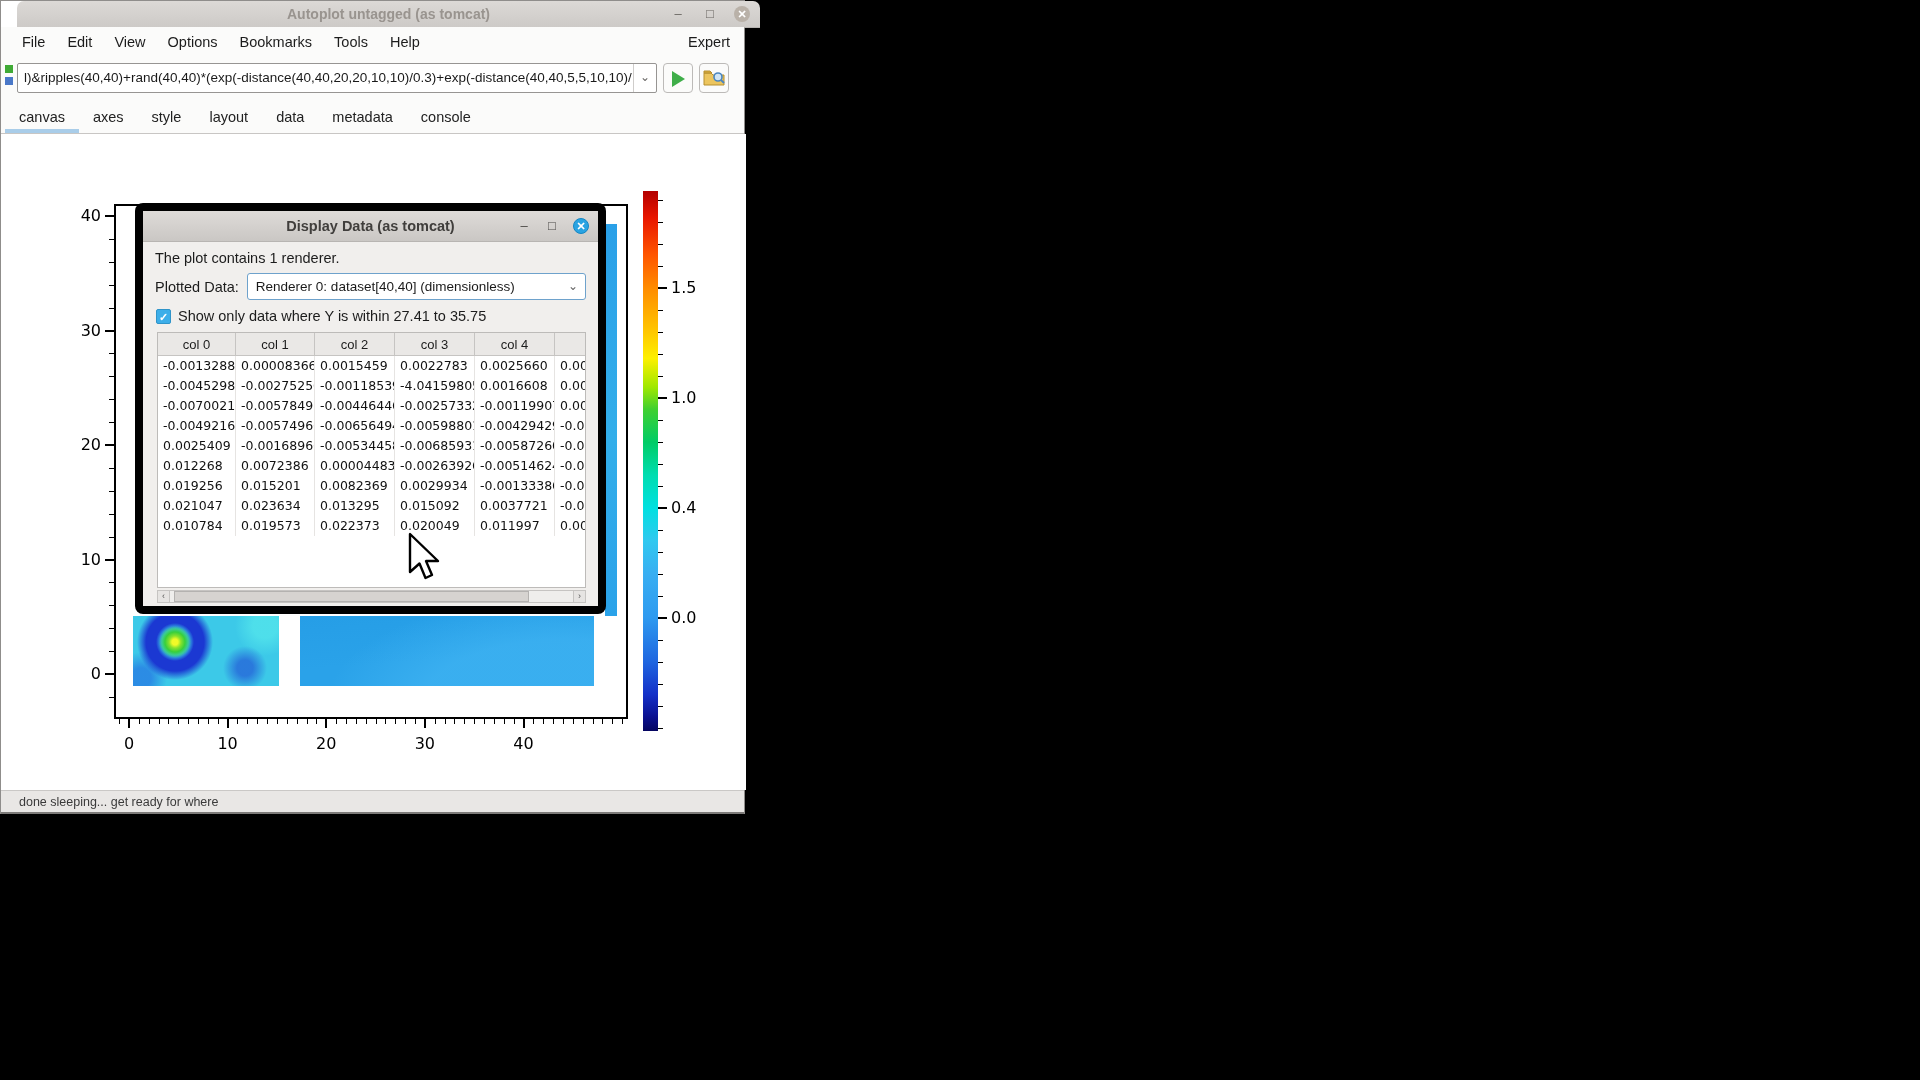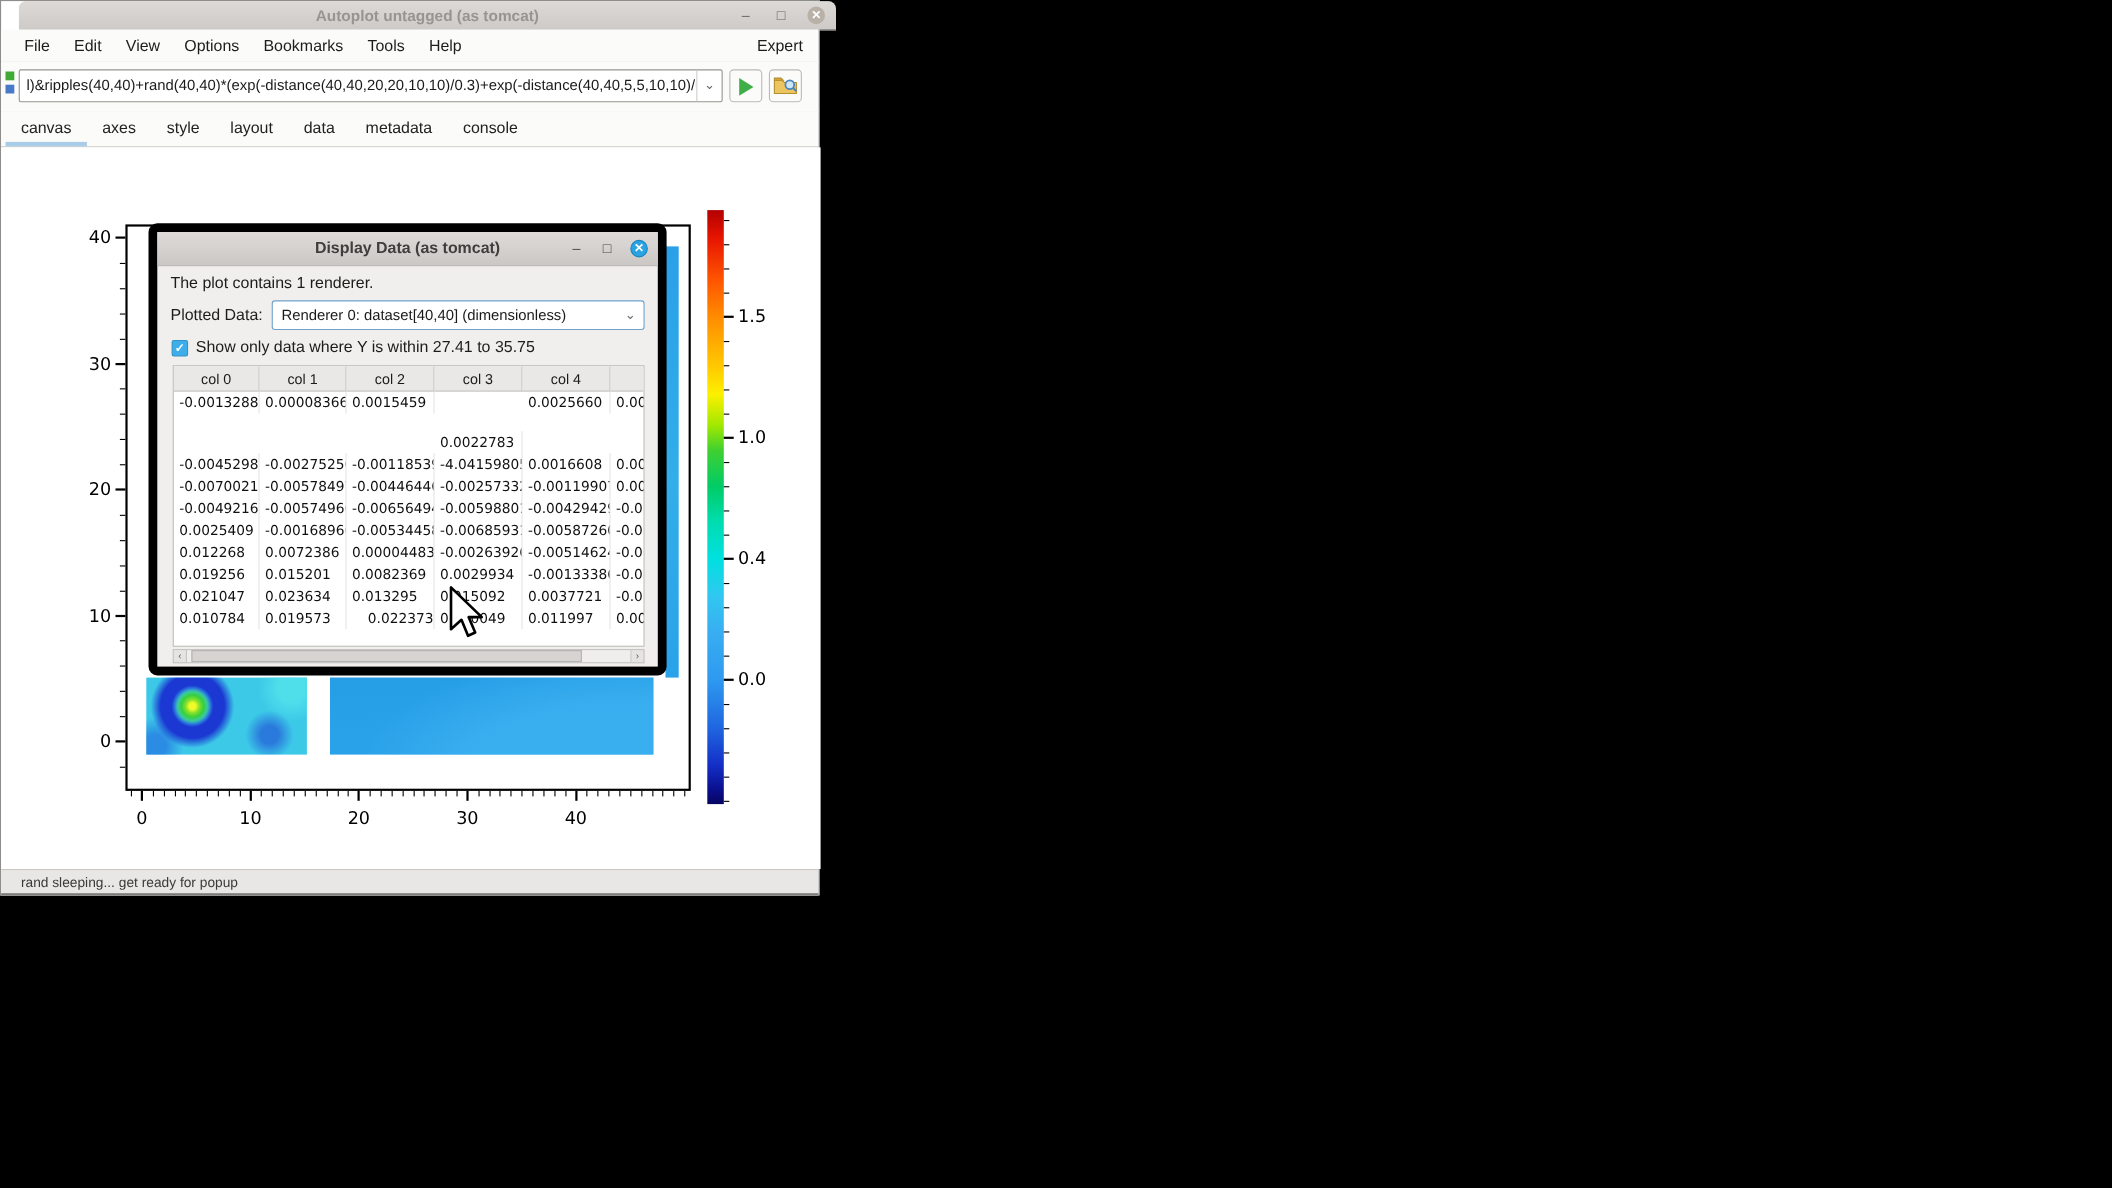--- a/index.html
+++ b/index.html
@@ -326,21 +326,21 @@
                 <div class="th" style="width: 80px;">col 2</div>
                 <div class="th" style="width: 80px;">col 3</div>
                 <div class="th" style="width: 80px;">col 4</div>
                 <div class="th" style="width: 46px;"></div>
               </div>
             <div id="tbody">
                 <div class="tr">
                   <div class="td" style="width: 78px;">-0.00132880...</div>
                   <div class="td" style="width: 79px;">0.000083662</div>
                   <div class="td" style="width: 80px;">0.0015459</div>
-                  <div class="td" style="width: 80px; margin-top: 36px;">0.0022783</div>
+                  <div class="td" style="width: 80px;">0.0022783</div>
                   <div class="td" style="width: 80px;">0.0025660</div>
                   <div class="td" style="width: 46px;">0.00</div>
                 </div>
                 <div class="tr">
                   <div class="td" style="width: 78px;">-0.00452980...</div>
                   <div class="td" style="width: 79px;">-0.00275250...</div>
                   <div class="td" style="width: 80px;">-0.00118539...</div>
                   <div class="td" style="width: 80px;">-4.04159805...</div>
                   <div class="td" style="width: 80px;">0.0016608</div>
                   <div class="td" style="width: 46px;">0.00</div>
@@ -389,21 +389,21 @@
                   <div class="td" style="width: 78px;">0.021047</div>
                   <div class="td" style="width: 79px;">0.023634</div>
                   <div class="td" style="width: 80px;">0.013295</div>
                   <div class="td" style="width: 80px;">0.015092</div>
                   <div class="td" style="width: 80px;">0.0037721</div>
                   <div class="td" style="width: 46px;">-0.0</div>
                 </div>
                 <div class="tr">
                   <div class="td" style="width: 78px;">0.010784</div>
                   <div class="td" style="width: 79px;">0.019573</div>
-                  <div class="td" style="width: 80px; text-align: right;">0.022373</div>
+                  <div class="td" style="width: 80px;">0.022373</div>
                   <div class="td" style="width: 80px;">0.020049</div>
                   <div class="td" style="width: 80px;">0.011997</div>
                   <div class="td" style="width: 46px;">0.00</div>
                 </div>
               </div>
           </div>
           <div id="hscroll">
             <div class="scroll-arrow">‹</div>
             <div id="hscroll-track">
               <div id="hscroll-thumb"></div>
@@ -414,16 +414,16 @@
         </div>
       </div>
     </div>
 
     <svg id="cursor" width="34" height="50" viewBox="0 0 34 50">
       <polygon points="3,2 3,40 12.5,31.5 18.5,46 25,43 19,29 31,29" fill="#fff" stroke="#000" stroke-width="2.4" stroke-linejoin="round"></polygon>
     </svg>
   </div>
 
   <div id="statusbar">
-    <div id="status-text">rand sleeping... get ready for popup</div>
+    <div id="status-text">done sleeping... get ready for where</div>
   </div>
 
 </div>
 
 </body></html>

